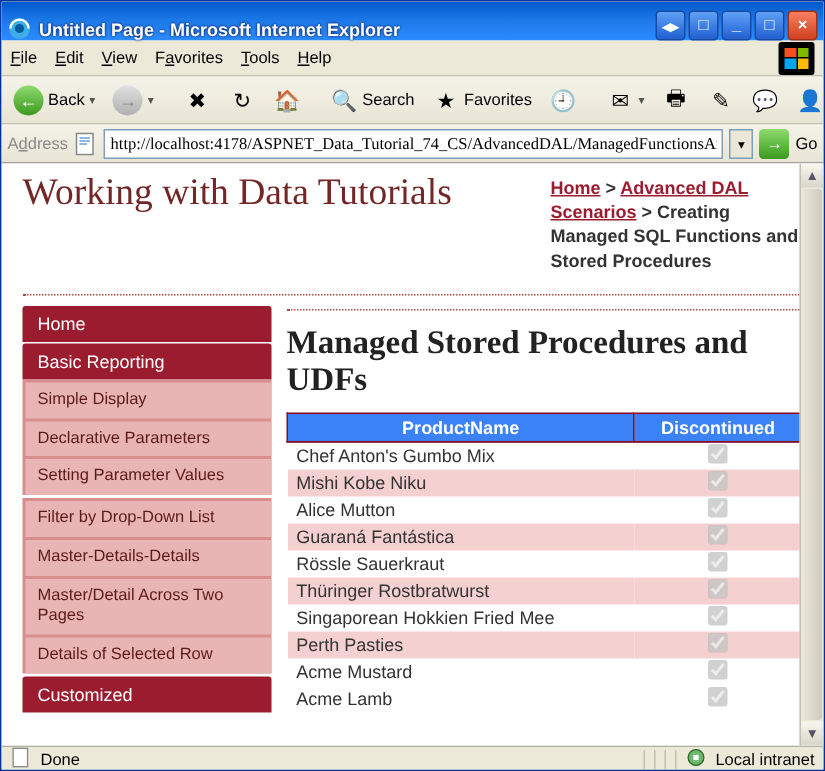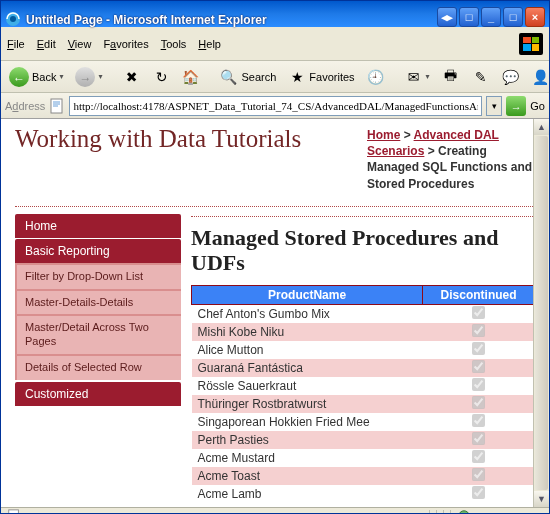--- a/index.html
+++ b/index.html
@@ -5,21 +5,21 @@
 * { box-sizing: border-box; margin: 0; padding: 0; }
 body { font-family: Tahoma, Arial, sans-serif; font-size: 11px; background: #fff; width: 550px; height: 514px; overflow: hidden; border: 1px solid #003399; }
 .titlebar { background: linear-gradient(to bottom, #0058cc 0%, #1e7ae8 50%, #2b8cff 100%); height: 26px; display: flex; align-items: flex-end; padding: 0 4px; color: #fff; font-weight: bold; font-size: 12px; }
 .titlebar .app-icon { width: 16px; height: 16px; margin-right: 5px; display: inline-block; }
 .titlebar .app-icon svg { width:16px; height:16px; }
 .titlebar-title { flex: 1; text-shadow: 0 0 2px #003; }
 .winbtns { display: flex; gap: 2px; }
 .winbtn { width: 20px; height: 20px; display: flex; align-items: center; justify-content: center; border-radius: 3px; font-family: Arial; font-weight: bold; font-size: 11px; }
 .winbtn.blue { background: linear-gradient(to bottom,#5fa0f8,#2060d0); border: 1px solid #1a4aa0; color:#fff; }
 .winbtn.red { background: linear-gradient(to bottom,#f88060,#d04020); border: 1px solid #a03010; color:#fff; }
-.menubar { background: #ece9d8; height: 34px; display: flex; align-items: center; padding: 0 6px; gap: 12px; border-bottom: 1px solid #c0c0b0; font-size: 11px; }
+.menubar { background: #ece9d8; height: 24px; display: flex; align-items: center; padding: 0 6px; gap: 12px; border-bottom: 1px solid #c0c0b0; font-size: 11px; }
 .menubar span { cursor: default; }
 .menubar .ul { text-decoration: underline; }
 .menubar .spacer { flex: 1; }
 .menubar .win-icon { width: 24px; height: 22px; background: #000; border-radius: 2px; display:flex; align-items:center; justify-content:center; }
 .menubar .win-icon .flag { width: 16px; height: 14px; display: grid; grid-template-columns: 1fr 1fr; grid-template-rows: 1fr 1fr; gap:1px; }
 .menubar .win-icon .flag span:nth-child(1){background:#f25022;} .menubar .win-icon .flag span:nth-child(2){background:#7fba00;} .menubar .win-icon .flag span:nth-child(3){background:#00a4ef;} .menubar .win-icon .flag span:nth-child(4){background:#ffb900;}
 .toolbar { background: linear-gradient(to bottom,#f5f3e8,#e8e5d6); height: 32px; display: flex; align-items: center; padding: 0 4px; gap: 4px; border-bottom: 1px solid #c0c0b0; }
 .tbtn { height: 24px; display: flex; align-items: center; gap: 3px; padding: 0 4px; border-radius: 3px; cursor: default; font-size: 11px; }
 .tbtn .circ { width: 20px; height: 20px; border-radius: 50%; display: flex; align-items: center; justify-content: center; font-size: 12px; font-weight: bold; color: #fff; }
 .tbtn .circ.green { background: linear-gradient(to bottom,#8edb6f,#3a9a1e); } 
@@ -172,20 +172,25 @@
       <a href="#">Home</a><span> &gt; </span><a href="#">Advanced DAL Scenarios</a><span> &gt; </span><span>Creating Managed SQL Functions and Stored Procedures</span>
     </div>
   </div>
   <hr class="dotrule">
 
   <div class="maingrid">
     <div class="leftcol">
       <div class="nav-h">Home</div>
       <div class="nav-h">Basic Reporting</div>
       <div class="nav-box">
+        <div class="nav-sub">Simple Display</div>
+        <div class="nav-sub">Declarative Parameters</div>
+        <div class="nav-sub">Setting Parameter Values</div>
+      </div>
+      <div class="nav-box">
         <div class="nav-sub">Filter by Drop-Down List</div>
         <div class="nav-sub">Master-Details-Details</div>
         <div class="nav-sub">Master/Detail Across Two Pages</div>
         <div class="nav-sub">Details of Selected Row</div>
       </div>
       <div class="nav-h">Customized</div>
     </div>
 
     <div class="rightcol">
       <hr class="dotrule2">
@@ -227,24 +232,20 @@
               <td class="chk"><input type="checkbox" disabled="" checked="" style=""></td>
             </tr>
             <tr class="alt">
               <td>Perth Pasties</td>
               <td class="chk"><input type="checkbox" disabled="" checked="" style=""></td>
             </tr>
             <tr>
               <td>Acme Mustard</td>
               <td class="chk"><input type="checkbox" disabled="" checked="" style=""></td>
             </tr>
-            <tr class="alt">
-              <td>Acme Toast</td>
-              <td class="chk"><input type="checkbox" disabled="" checked="" style=""></td>
-            </tr>
             <tr>
               <td>Acme Lamb</td>
               <td class="chk"><input type="checkbox" disabled="" checked="" style=""></td>
             </tr>
           </tbody>
       </table>
     </div>
   </div>
 </div>
 

